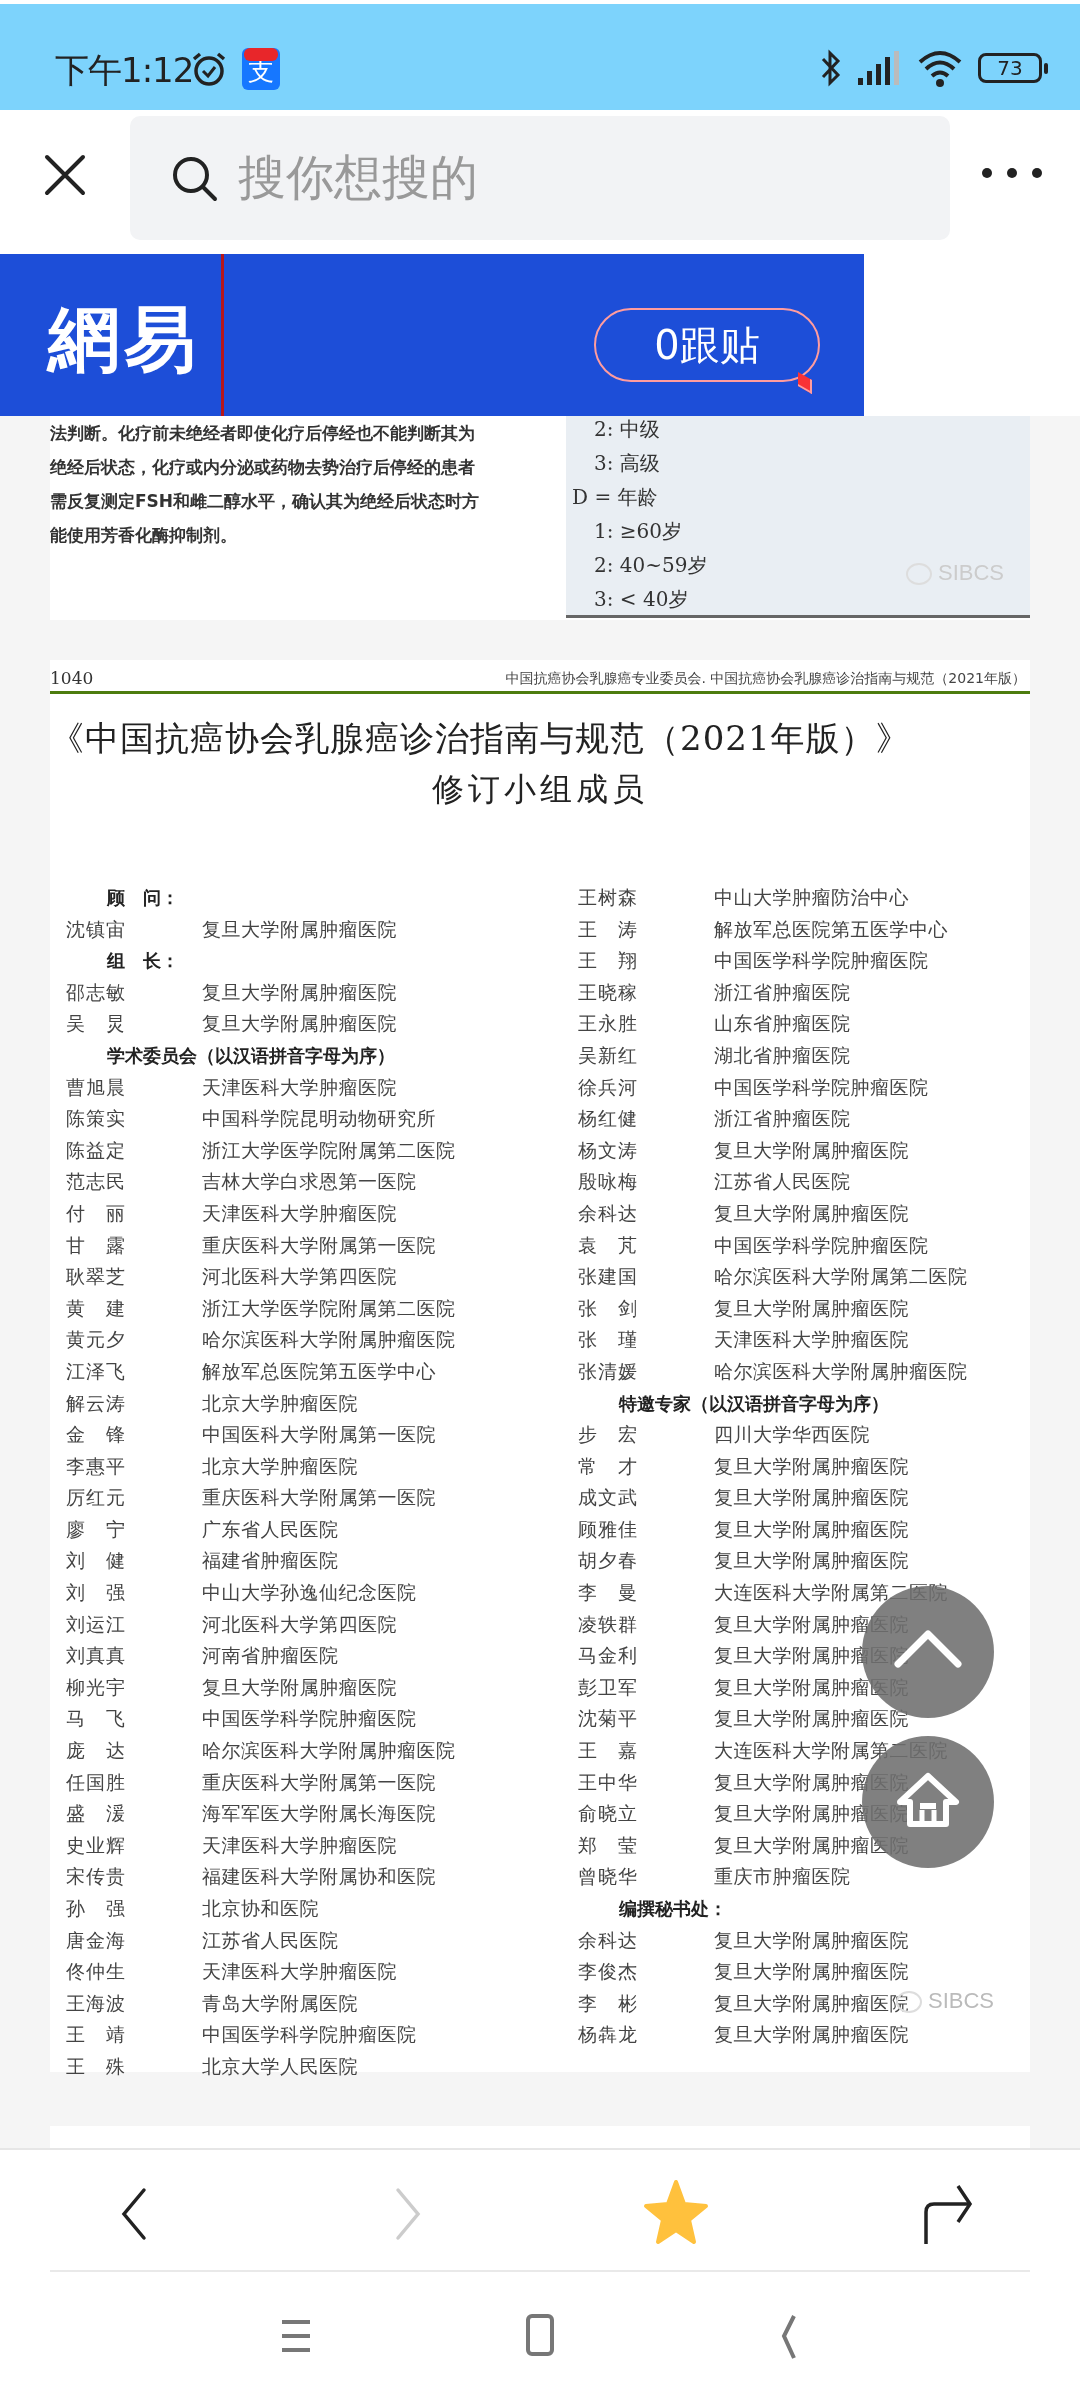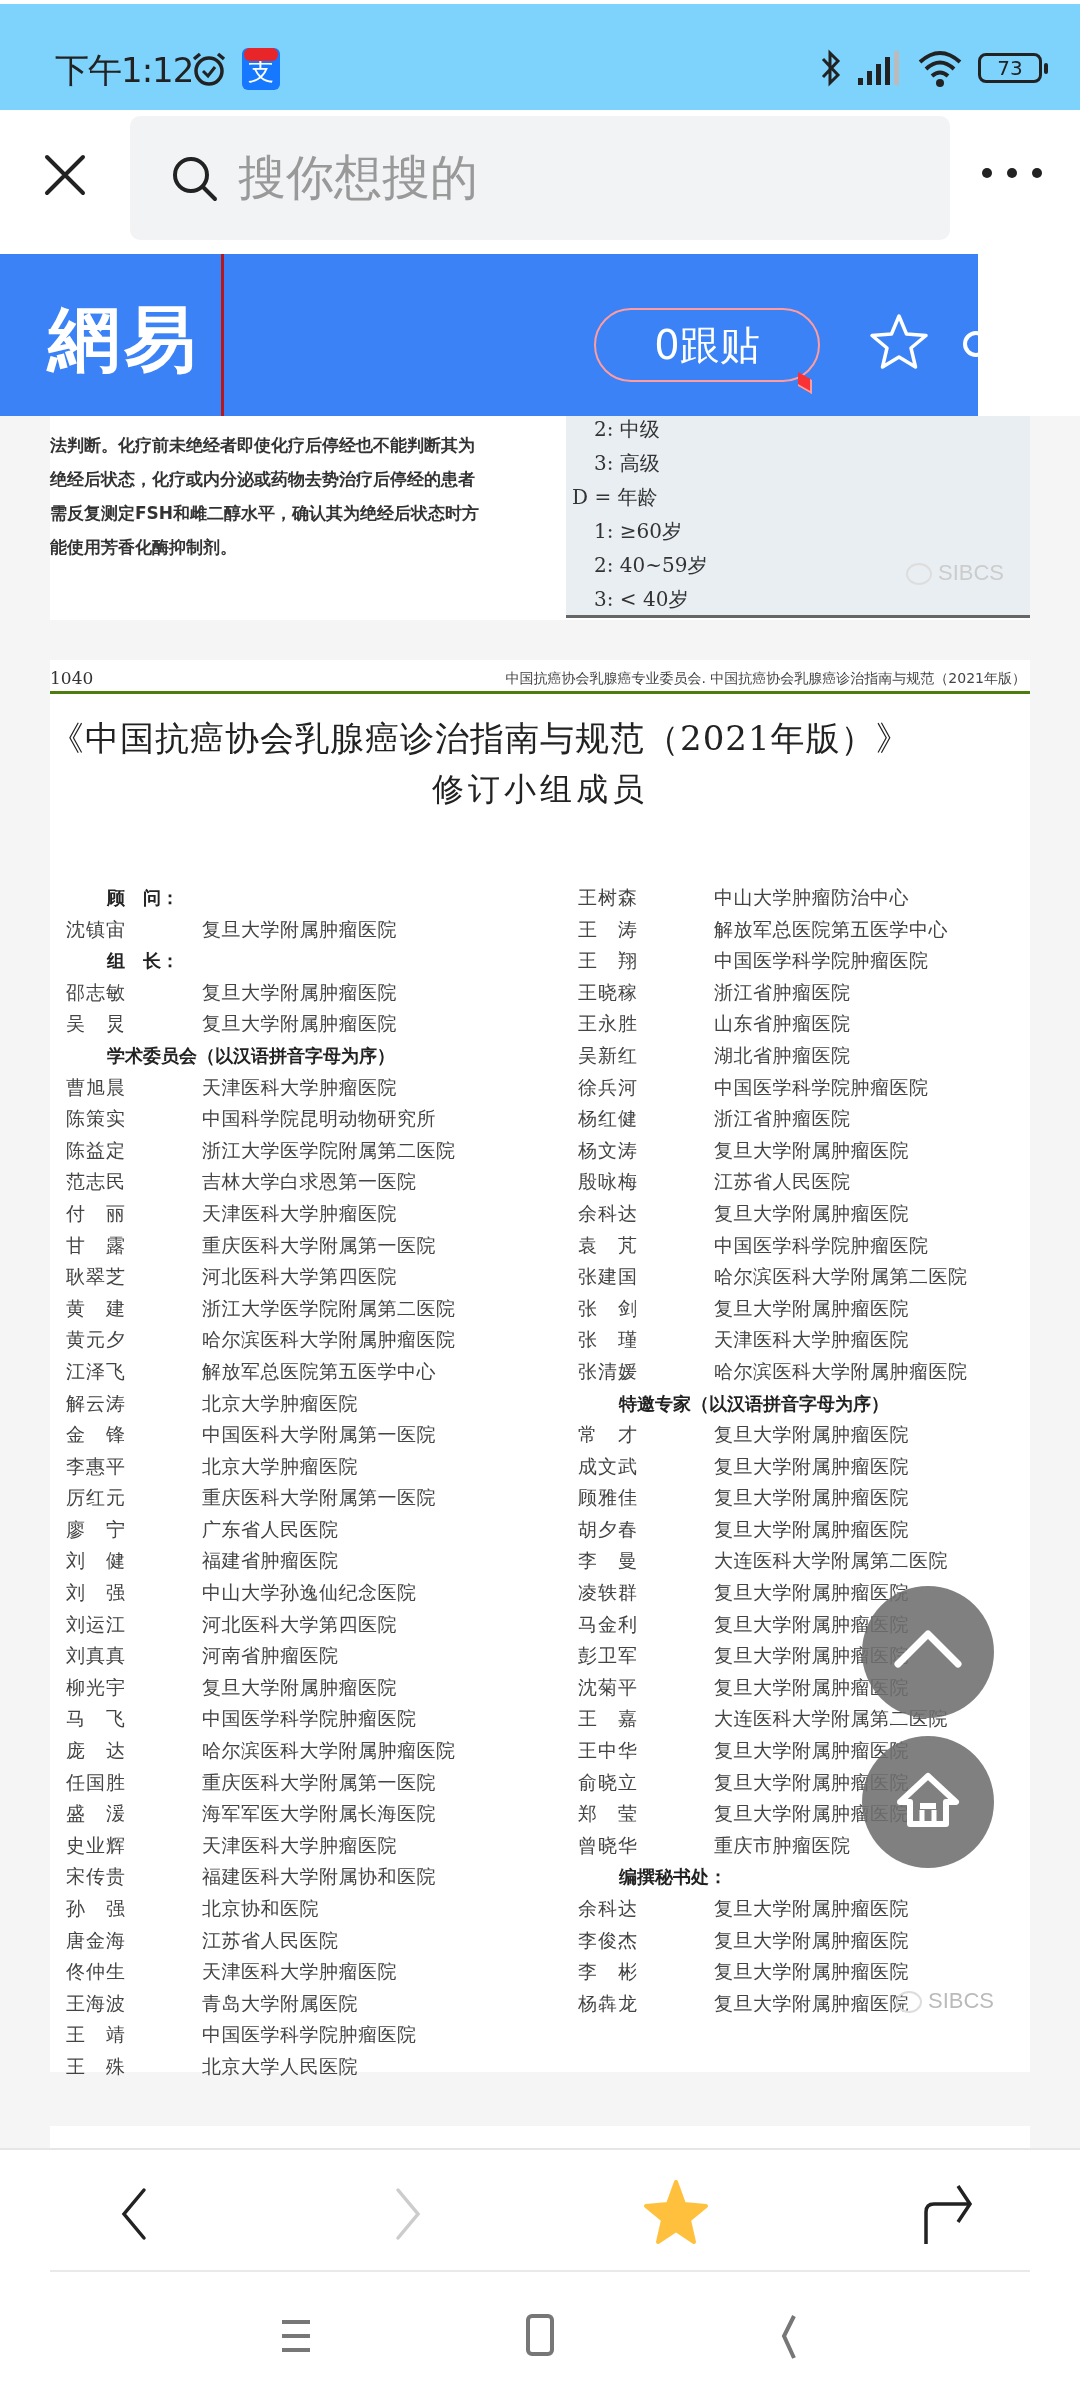--- a/index.html
+++ b/index.html
@@ -19,32 +19,32 @@
   
   .topbar { position: absolute; left: 0; top: 110px; width: 1080px; height: 145px; background: #fff; }
   .close-btn { position: absolute; left: 40px; top: 40px; width: 50px; height: 50px; }
   .search-box { position: absolute; left: 130px; top: 6px; width: 820px; height: 124px; background: #f2f3f5; border-radius: 10px; }
   .search-icon { position: absolute; left: 40px; top: 38px; width: 50px; height: 50px; }
   .search-ph { position: absolute; left: 108px; top: 30px; font-size: 48px; color: #999; }
   .more-btn { position: absolute; right: 38px; top: 58px; width: 60px; height: 14px; display: flex; justify-content: space-between; }
   .more-btn span { width: 10px; height: 10px; border-radius: 50%; background: #222; }
 
   
-  .netease-bar { position: absolute; left: 0; top: 254px; width: 978px; height: 162px; background: #3b82f6; }
+  .netease-bar { position: absolute; left: 0; top: 254px; width: 864px; height: 162px; background: #1d4ed8; }
   .ne-logo { position: absolute; left: 48px; top: 38px; font-size: 72px; color: #fff; font-weight: bold; letter-spacing: 4px; font-family: "DejaVu Serif", serif; }
   .ne-divider { position: absolute; left: 221px; top: 0; width: 3px; height: 162px; background: #b7161a; }
   .reply-btn { position: absolute; left: 594px; top: 54px; width: 226px; height: 74px; border: 2px solid #ff9c9e; border-radius: 37px; color: #fff; font-size: 40px; text-align: center; line-height: 70px; }
   .reply-btn::after { content: ""; position: absolute; right: 6px; bottom: -10px; width: 12px; height: 12px; border-right: 2px solid #ff9c9e; border-bottom: 2px solid #ff9c9e; transform: skewY(30deg); background: #f93236; }
   .star-btn { position: absolute; left: 868px; top: 58px; width: 62px; height: 62px; }
   .share-btn { position: absolute; left: 962px; top: 48px; width: 70px; height: 80px; }
 
   
   .content { position: absolute; left: 0; top: 416px; width: 1080px; height: 1732px; background: #f5f5f5; overflow: hidden; }
   .page-frag { position: absolute; left: 50px; top: 0; width: 980px; height: 204px; background: #fff; }
-  .frag-left { position: absolute; left: 0; top: 0; width: 515px; font-size: 17px; font-weight: bold; color: #333; line-height: 34px; padding-top: 12px; }
+  .frag-left { position: absolute; left: 0; top: 0; width: 515px; font-size: 17px; font-weight: bold; color: #333; line-height: 34px; padding-top: 0; }
   .frag-right { position: absolute; left: 516px; top: 0; width: 464px; height: 202px; background: #e9eef3; border-bottom: 3px solid #666; font-family: "DejaVu Serif", serif; font-size: 20px; color: #333; }
   .frag-right div { position: absolute; }
   .wm { position: absolute; font-family: "Liberation Sans", sans-serif; color: #ccc; font-size: 22px; }
   .wm .bubble { display: inline-block; width: 26px; height: 22px; border: 2px solid #ddd; border-radius: 50%; vertical-align: middle; margin-right: 6px; }
 
   .doc { position: absolute; left: 50px; top: 244px; width: 980px; height: 1412px; background: #fff; }
   .doc-head { position: absolute; left: 0; top: 8px; width: 980px; height: 26px; border-bottom: 3px solid #4d7c0f; }
   .doc-pageno { position: absolute; left: 0; top: 0; font-family: "DejaVu Serif", serif; font-size: 17px; color: #333; }
   .doc-running { position: absolute; right: 4px; top: 2px; font-size: 14px; color: #444; }
   .doc-title { position: absolute; left: 0; top: 56px; width: 980px; text-align: left; font-family: "DejaVu Serif", serif; font-size: 34px; color: #222; letter-spacing: 1px; }
@@ -218,20 +218,21 @@
         <div class="row"><span class="nm">杨红健</span><span class="inst">浙江省肿瘤医院</span></div>
         <div class="row"><span class="nm">杨文涛</span><span class="inst">复旦大学附属肿瘤医院</span></div>
         <div class="row"><span class="nm">殷咏梅</span><span class="inst">江苏省人民医院</span></div>
         <div class="row"><span class="nm">余科达</span><span class="inst">复旦大学附属肿瘤医院</span></div>
         <div class="row"><span class="nm">袁　芃</span><span class="inst">中国医学科学院肿瘤医院</span></div>
         <div class="row"><span class="nm">张建国</span><span class="inst">哈尔滨医科大学附属第二医院</span></div>
         <div class="row"><span class="nm">张　剑</span><span class="inst">复旦大学附属肿瘤医院</span></div>
         <div class="row"><span class="nm">张　瑾</span><span class="inst">天津医科大学肿瘤医院</span></div>
         <div class="row"><span class="nm">张清媛</span><span class="inst">哈尔滨医科大学附属肿瘤医院</span></div>
         <div class="row section">特邀专家（以汉语拼音字母为序）</div>
+        <div class="row"><span class="nm">步　宏</span><span class="inst">四川大学华西医院</span></div>
         <div class="row"><span class="nm">常　才</span><span class="inst">复旦大学附属肿瘤医院</span></div>
         <div class="row"><span class="nm">成文武</span><span class="inst">复旦大学附属肿瘤医院</span></div>
         <div class="row"><span class="nm">顾雅佳</span><span class="inst">复旦大学附属肿瘤医院</span></div>
         <div class="row"><span class="nm">胡夕春</span><span class="inst">复旦大学附属肿瘤医院</span></div>
         <div class="row"><span class="nm">李　曼</span><span class="inst">大连医科大学附属第二医院</span></div>
         <div class="row"><span class="nm">凌轶群</span><span class="inst">复旦大学附属肿瘤医院</span></div>
         <div class="row"><span class="nm">马金利</span><span class="inst">复旦大学附属肿瘤医院</span></div>
         <div class="row"><span class="nm">彭卫军</span><span class="inst">复旦大学附属肿瘤医院</span></div>
         <div class="row"><span class="nm">沈菊平</span><span class="inst">复旦大学附属肿瘤医院</span></div>
         <div class="row"><span class="nm">王　嘉</span><span class="inst">大连医科大学附属第二医院</span></div>

